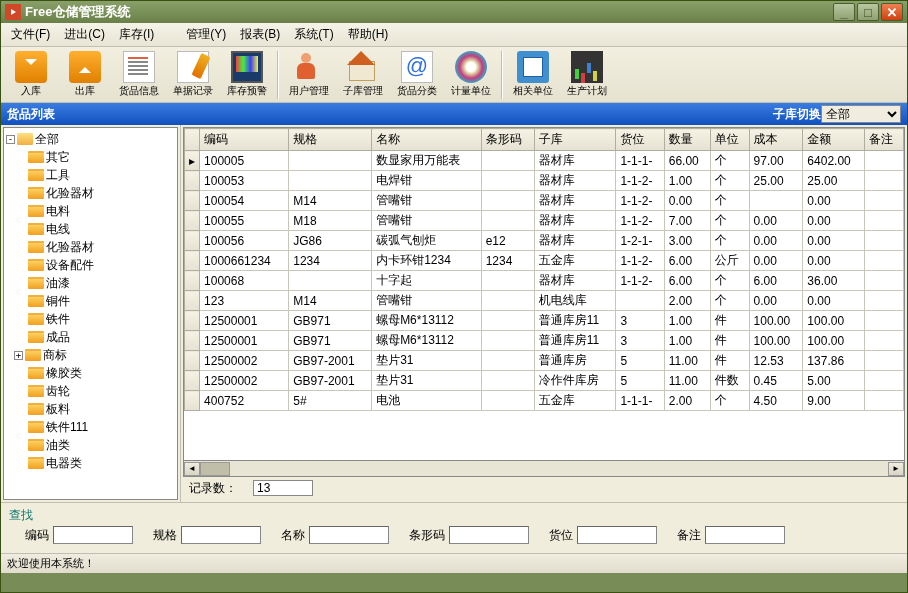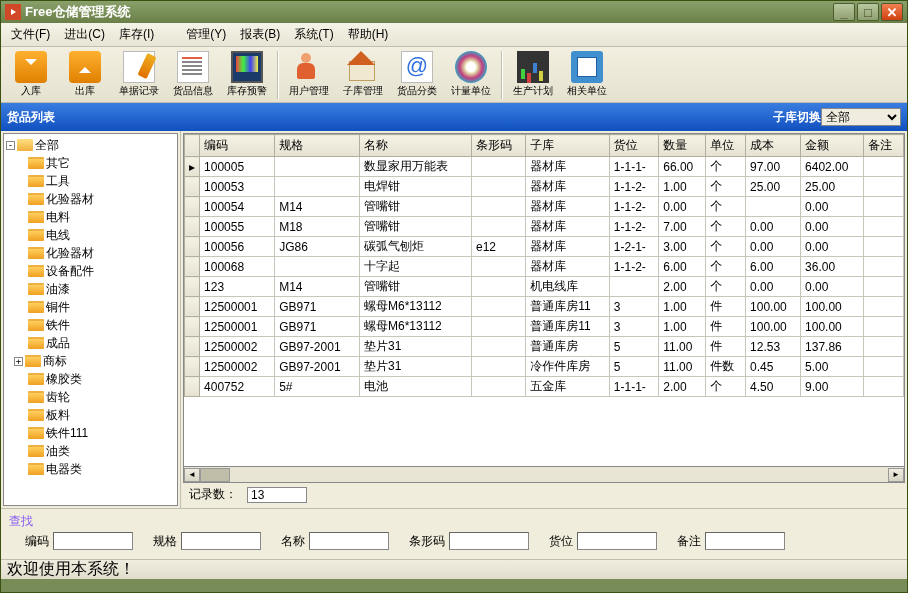--- a/index.html
+++ b/index.html
@@ -12,49 +12,49 @@
 .winbtns { display: flex; gap: 2px; }
 .winbtn { width: 22px; height: 18px; background: linear-gradient(#b8c8a0, #90a070); border: 1px solid #4a5c30; display: flex; align-items: center; justify-content: center; color: #3a4820; font-weight: bold; font-family: Arial; border-radius: 2px; }
 .winbtn.close { background: linear-gradient(#f08050, #d04010); color: #fff; }
 .menubar { height: 24px; background: linear-gradient(#f5f3e8, #e8e5d5); display: flex; align-items: center; padding: 0 4px; gap: 2px; border-bottom: 1px solid #c0beb0; }
 .menuitem { padding: 2px 6px; }
 .toolbar { height: 56px; background: linear-gradient(#f2efe0, #e5e2d0); display: flex; align-items: center; padding: 2px 4px; gap: 2px; border-bottom: 1px solid #c0beb0; }
 .tbtn { width: 52px; height: 52px; display: flex; flex-direction: column; align-items: center; justify-content: center; gap: 1px; border: 1px solid transparent; }
 .tbtn .ticon { width: 32px; height: 32px; display: flex; align-items: center; justify-content: center; }
 .tbtn .tlabel { font-size: 10px; }
 .sep { width: 2px; height: 48px; border-left: 1px solid #c0beb0; border-right: 1px solid #fff; margin: 0 2px; }
-.listheader { height: 28px; background: linear-gradient(#3a7de0, #1050c0); color: #fff; display: flex; align-items: center; padding: 0 6px; font-weight: bold; }
+.listheader { height: 22px; background: linear-gradient(#3a7de0, #1050c0); color: #fff; display: flex; align-items: center; padding: 0 6px; font-weight: bold; }
 .listheader .spacer { flex: 1; }
 .listheader select { height: 18px; width: 80px; font-size: 12px; background: #f0ede0; border: 1px solid #888; }
 .content { display: flex; height: 378px; background: #f0eddc; border-bottom: 1px solid #c0beb0; }
 .treepane { width: 180px; border-right: 1px solid #c0beb0; display: flex; flex-direction: column; overflow: hidden; }
 .tree { flex: 1; background: #fff; border: 1px solid #888; margin: 2px; overflow-y: scroll; padding: 2px; }
 .treenode { display: flex; align-items: center; height: 18px; gap: 2px; white-space: nowrap; }
 .treenode .fico { width: 16px; height: 12px; }
 .fico.closed { background: linear-gradient(#ffd060, #f0a020); border-radius: 1px; border-top: 2px solid #f0b040; position: relative; }
 .fico.open { background: linear-gradient(#ffe080, #f0b040); border-radius: 1px; position: relative; }
 .exbox { width: 9px; height: 9px; border: 1px solid #888; display: flex; align-items: center; justify-content: center; font-size: 9px; line-height: 1; font-family: monospace; background: #fff; }
 .treenode.root .exbox::after { content: "-"; }
 .treenode .pad { display: inline-block; }
 .gridpane { flex: 1; display: flex; flex-direction: column; overflow: hidden; padding: 2px; }
 .gridwrap { flex: 1; border: 1px solid #888; background: #fff; overflow: auto; }
 table.grid { border-collapse: collapse; width: 100%; font-size: 12px; }
 table.grid th { background: linear-gradient(#f5f2e5, #e5e2d2); border: 1px solid #b0ae9e; padding: 2px 4px; text-align: left; height: 18px; font-weight: normal; white-space: nowrap; }
 table.grid td { border: 1px solid #c8c6b8; padding: 1px 4px; height: 17px; white-space: nowrap; }
 table.grid td.rowind { width: 14px; background: linear-gradient(#f5f2e5, #e5e2d2); text-align: center; border: 1px solid #b0ae9e; }
 .gridscroll { height: 16px; background: #e8e5d5; border: 1px solid #888; border-top: none; display: flex; align-items: center; }
 .scrbtn { width: 16px; height: 14px; background: linear-gradient(#f0ede0, #d8d5c5); border: 1px solid #999; display: flex; align-items: center; justify-content: center; font-size: 8px; }
-.reccount { padding: 3px 6px; display: flex; align-items: flex-end; gap: 10px; }
+.reccount { padding: 3px 6px; display: flex; align-items: flex-start; gap: 16px; }
 .reccount input { width: 60px; height: 16px; border: 1px solid #888; background: #fff; font-size: 12px; padding: 0 3px; }
 .searchrow { height: 50px; background: #f0eddc; padding: 2px 8px; }
-.searchtitle { color: #8b5cf6; font-size: 12px; padding: 2px 0; }
+.searchtitle { color: #0f766e; font-size: 12px; padding: 2px 0; }
 .searchfields { display: flex; align-items: center; gap: 4px; }
 .searchfields label { margin-left: 16px; }
 .searchfields input { width: 80px; height: 18px; border: 1px solid #888; background: #fff; border-top-color: #666; border-left-color: #666; }
-.statusbar { height: 20px; background: linear-gradient(#f0ede0, #e0ddcd); border-top: 1px solid #c0beb0; padding: 2px 6px; display: flex; align-items: center; font-size: 16px; }
+.statusbar { height: 20px; background: linear-gradient(#f0ede0, #e0ddcd); border-top: 1px solid #c0beb0; padding: 2px 6px; display: flex; align-items: center; font-size: 11px; }
 
 
 .ic { width: 32px; height: 32px; }
 .ic-in, .ic-out { background: linear-gradient(#ffb030, #e08000); border-radius: 4px; position: relative; }
 .ic-in::after { content: ""; position: absolute; left: 10px; top: 8px; border: 6px solid transparent; border-top-color: #fff; }
 .ic-out::after { content: ""; position: absolute; left: 10px; top: 10px; border: 6px solid transparent; border-bottom-color: #fff; }
 .ic-doc { background: #fff; border: 1px solid #bbb; position: relative; }
 .ic-doc::before { content: ""; position: absolute; left: 4px; top: 5px; width: 20px; height: 2px; background: #e06040; box-shadow: 0 4px #888, 0 8px #888, 0 12px #888, 0 16px #888; }
 .ic-note { background: #fff; border: 1px solid #bbb; position: relative; }
 .ic-note::after { content: ""; position: absolute; right: 2px; top: 2px; width: 10px; height: 24px; background: linear-gradient(#f0b020, #e07000); transform: rotate(25deg); border-radius: 2px; }
@@ -108,32 +108,32 @@
         <div class="tlabel">入库</div>
       </div>
       <div class="tbtn">
         <div class="ticon">
           <div class="ic ic-out"></div>
         </div>
         <div class="tlabel">出库</div>
       </div>
       <div class="tbtn">
         <div class="ticon">
+          <div class="ic ic-doc"></div>
+        </div>
+        <div class="tlabel">货品信息</div>
+      </div>
+      <div class="tbtn">
+        <div class="ticon">
           <div class="ic ic-note"></div>
         </div>
         <div class="tlabel">单据记录</div>
       </div>
       <div class="tbtn">
         <div class="ticon">
-          <div class="ic ic-doc"></div>
-        </div>
-        <div class="tlabel">货品信息</div>
-      </div>
-      <div class="tbtn">
-        <div class="ticon">
           <div class="ic ic-tv"></div>
         </div>
         <div class="tlabel">库存预警</div>
       </div>
       <div class="sep"></div>
       <div class="tbtn">
         <div class="ticon">
           <div class="ic ic-user"></div>
         </div>
         <div class="tlabel">用户管理</div>
@@ -152,29 +152,29 @@
       </div>
       <div class="tbtn">
         <div class="ticon">
           <div class="ic ic-disc"></div>
         </div>
         <div class="tlabel">计量单位</div>
       </div>
       <div class="sep"></div>
       <div class="tbtn">
         <div class="ticon">
+          <div class="ic ic-rel"></div>
+        </div>
+        <div class="tlabel">相关单位</div>
+      </div>
+      <div class="tbtn">
+        <div class="ticon">
           <div class="ic ic-chart"></div>
         </div>
         <div class="tlabel">生产计划</div>
-      </div>
-      <div class="tbtn">
-        <div class="ticon">
-          <div class="ic ic-rel"></div>
-        </div>
-        <div class="tlabel">相关单位</div>
       </div>
     </div>
 
   <div class="listheader">
     <span>货品列表</span>
     <span class="spacer"></span>
     <span style="">子库切换</span>
     <select>
       <option>全部</option>
     </select>
@@ -360,20 +360,34 @@
               <tr>
                 <td class="rowind"></td>
                 <td>100056</td>
                 <td>JG86</td>
                 <td>碳弧气刨炬</td>
                 <td>e12</td>
                 <td>器材库</td>
                 <td>1-2-1-</td>
                 <td>3.00</td>
                 <td>个</td>
+                <td>0.00</td>
+                <td>0.00</td>
+                <td></td>
+              </tr>
+              <tr>
+                <td class="rowind"></td>
+                <td>1000661234</td>
+                <td>1234</td>
+                <td>内卡环钳1234</td>
+                <td>1234</td>
+                <td>五金库</td>
+                <td>1-1-2-</td>
+                <td>6.00</td>
+                <td>公斤</td>
                 <td>0.00</td>
                 <td>0.00</td>
                 <td></td>
               </tr>
               <tr>
                 <td class="rowind"></td>
                 <td>100068</td>
                 <td></td>
                 <td>十字起</td>
                 <td></td>

